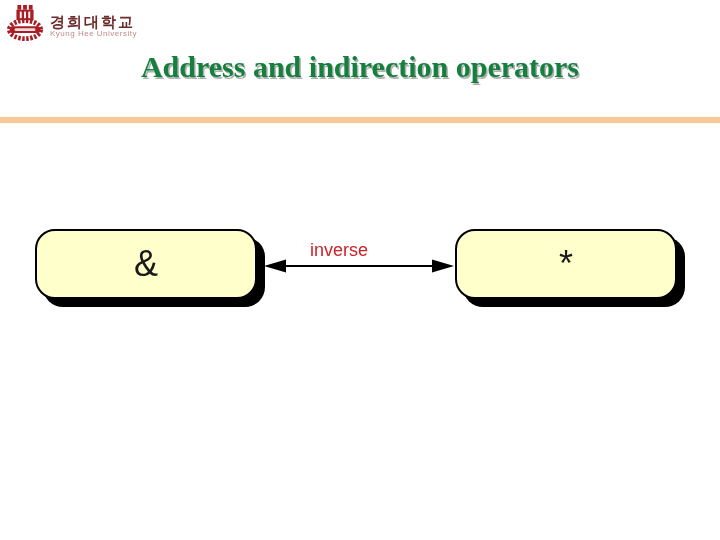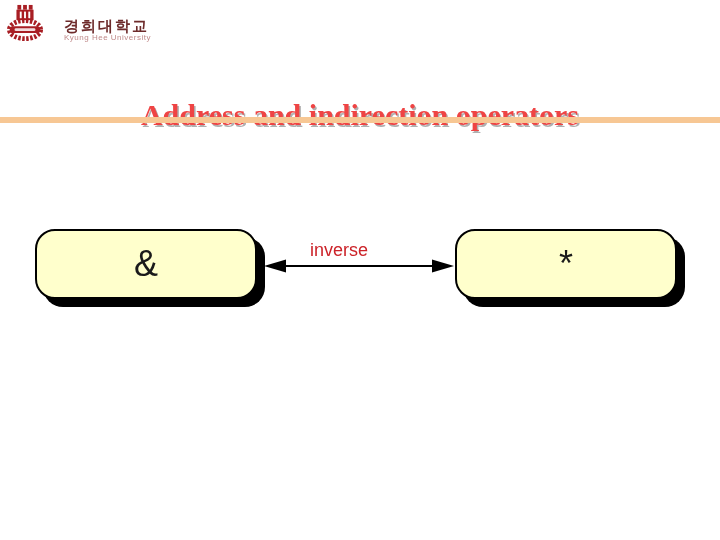--- a/index.html
+++ b/index.html
@@ -15,22 +15,22 @@
     height: 540px;
     background: #ffffff;
   }
 
   
   .logo {
     position: absolute;
     top: 4px;
     left: 6px;
     display: flex;
-    align-items: flex-end;
-    gap: 20px;
+    align-items: center;
+    gap: 6px;
   }
   .emblem { width: 38px; height: 38px; display: block; }
   .logo-text { padding-top: 5px; line-height: 1; }
   .logo-korean {
     font-size: 15px;
     font-weight: bold;
     color: #6d2b2b;
     letter-spacing: 2px;
     font-family: "Liberation Sans", sans-serif;
   }
@@ -44,23 +44,22 @@
   
   .title {
     position: absolute;
     top: 50px;
     left: 0;
     width: 720px;
     text-align: center;
     font-family: "Liberation Serif", serif;
     font-weight: bold;
     font-size: 30px;
-    color: #ef4444;
+    color: #15803d;
     text-shadow: 1.5px 1.5px 0 #b0b0b0;
-    margin-top: 48px;
   }
 
   
   .divider {
     position: absolute;
     top: 117px;
     left: 0;
     width: 720px;
     height: 6px;
     background: #f7c794;

